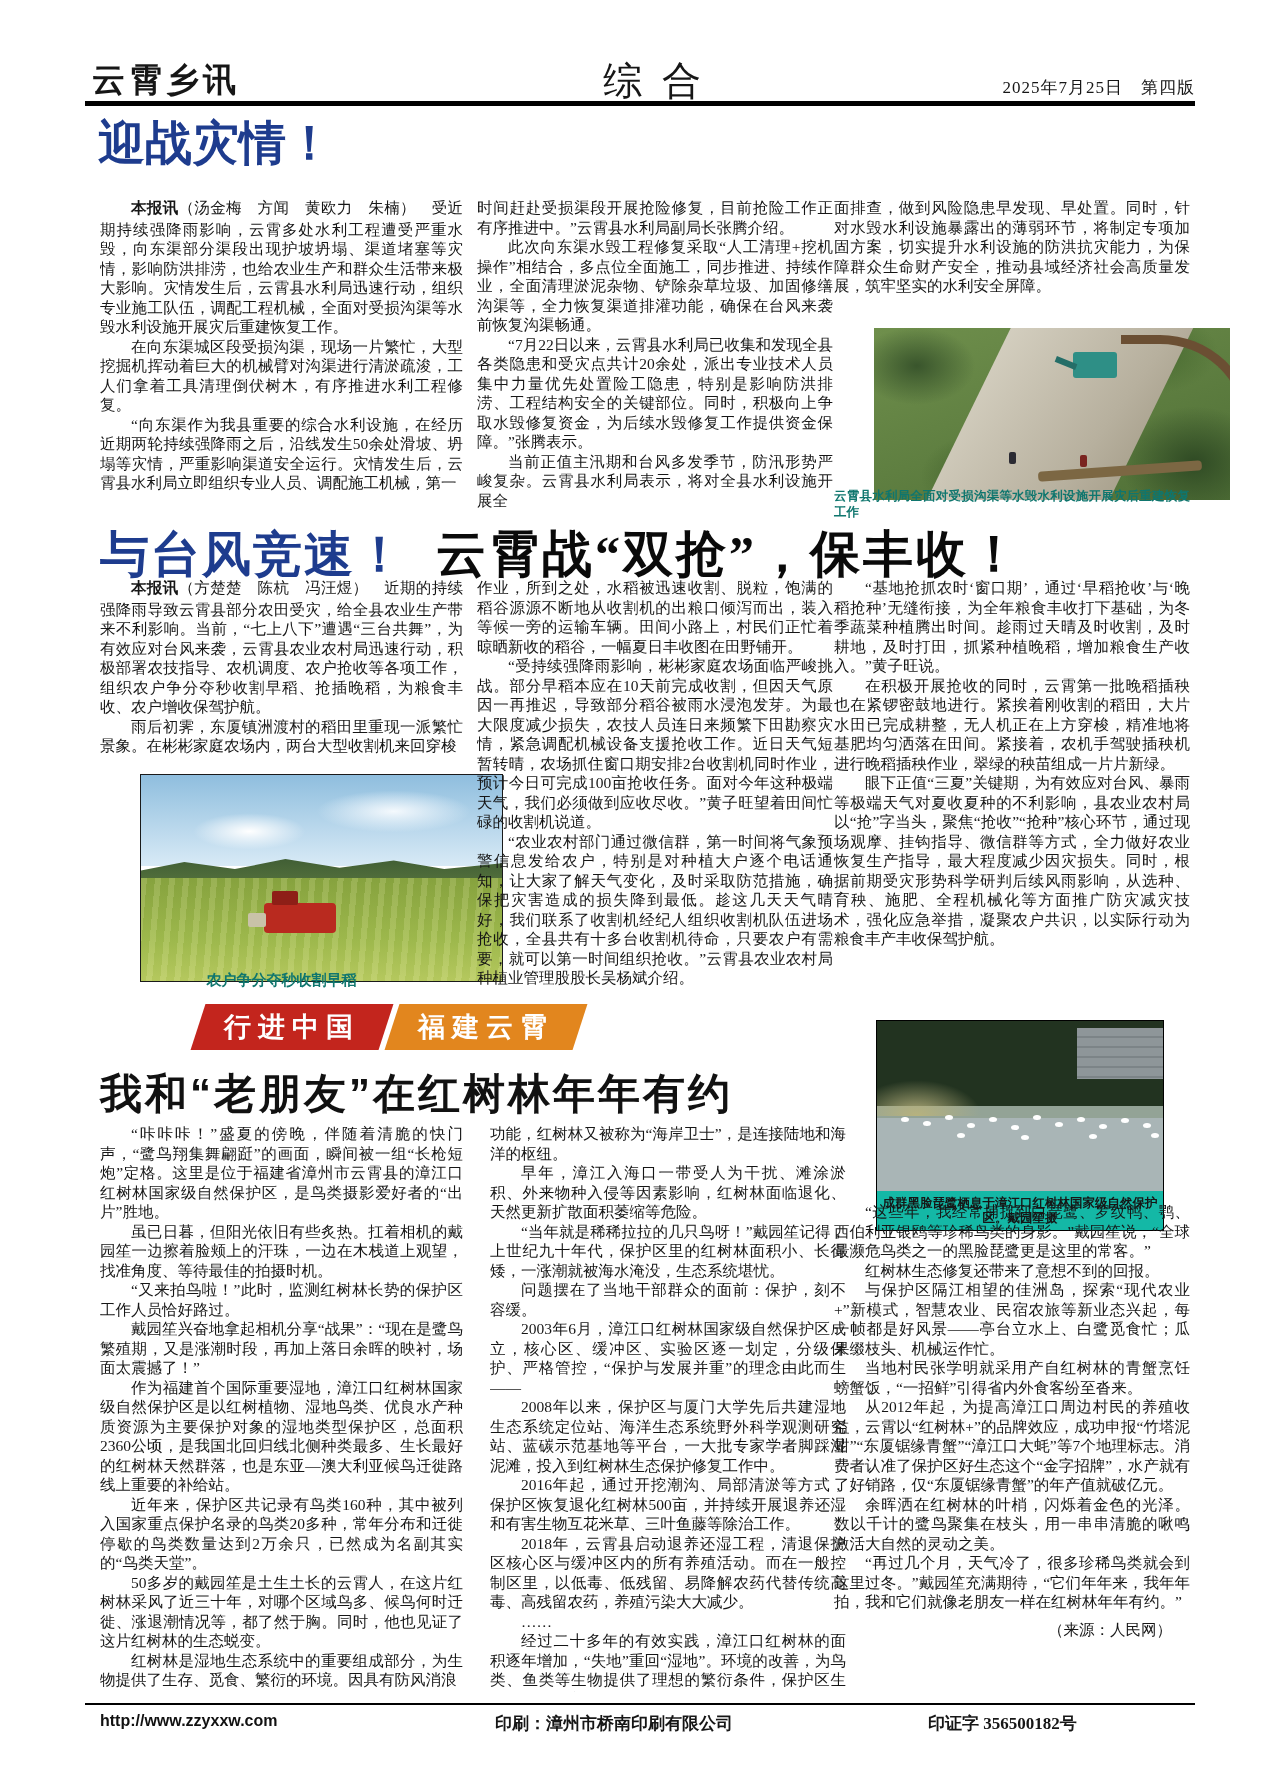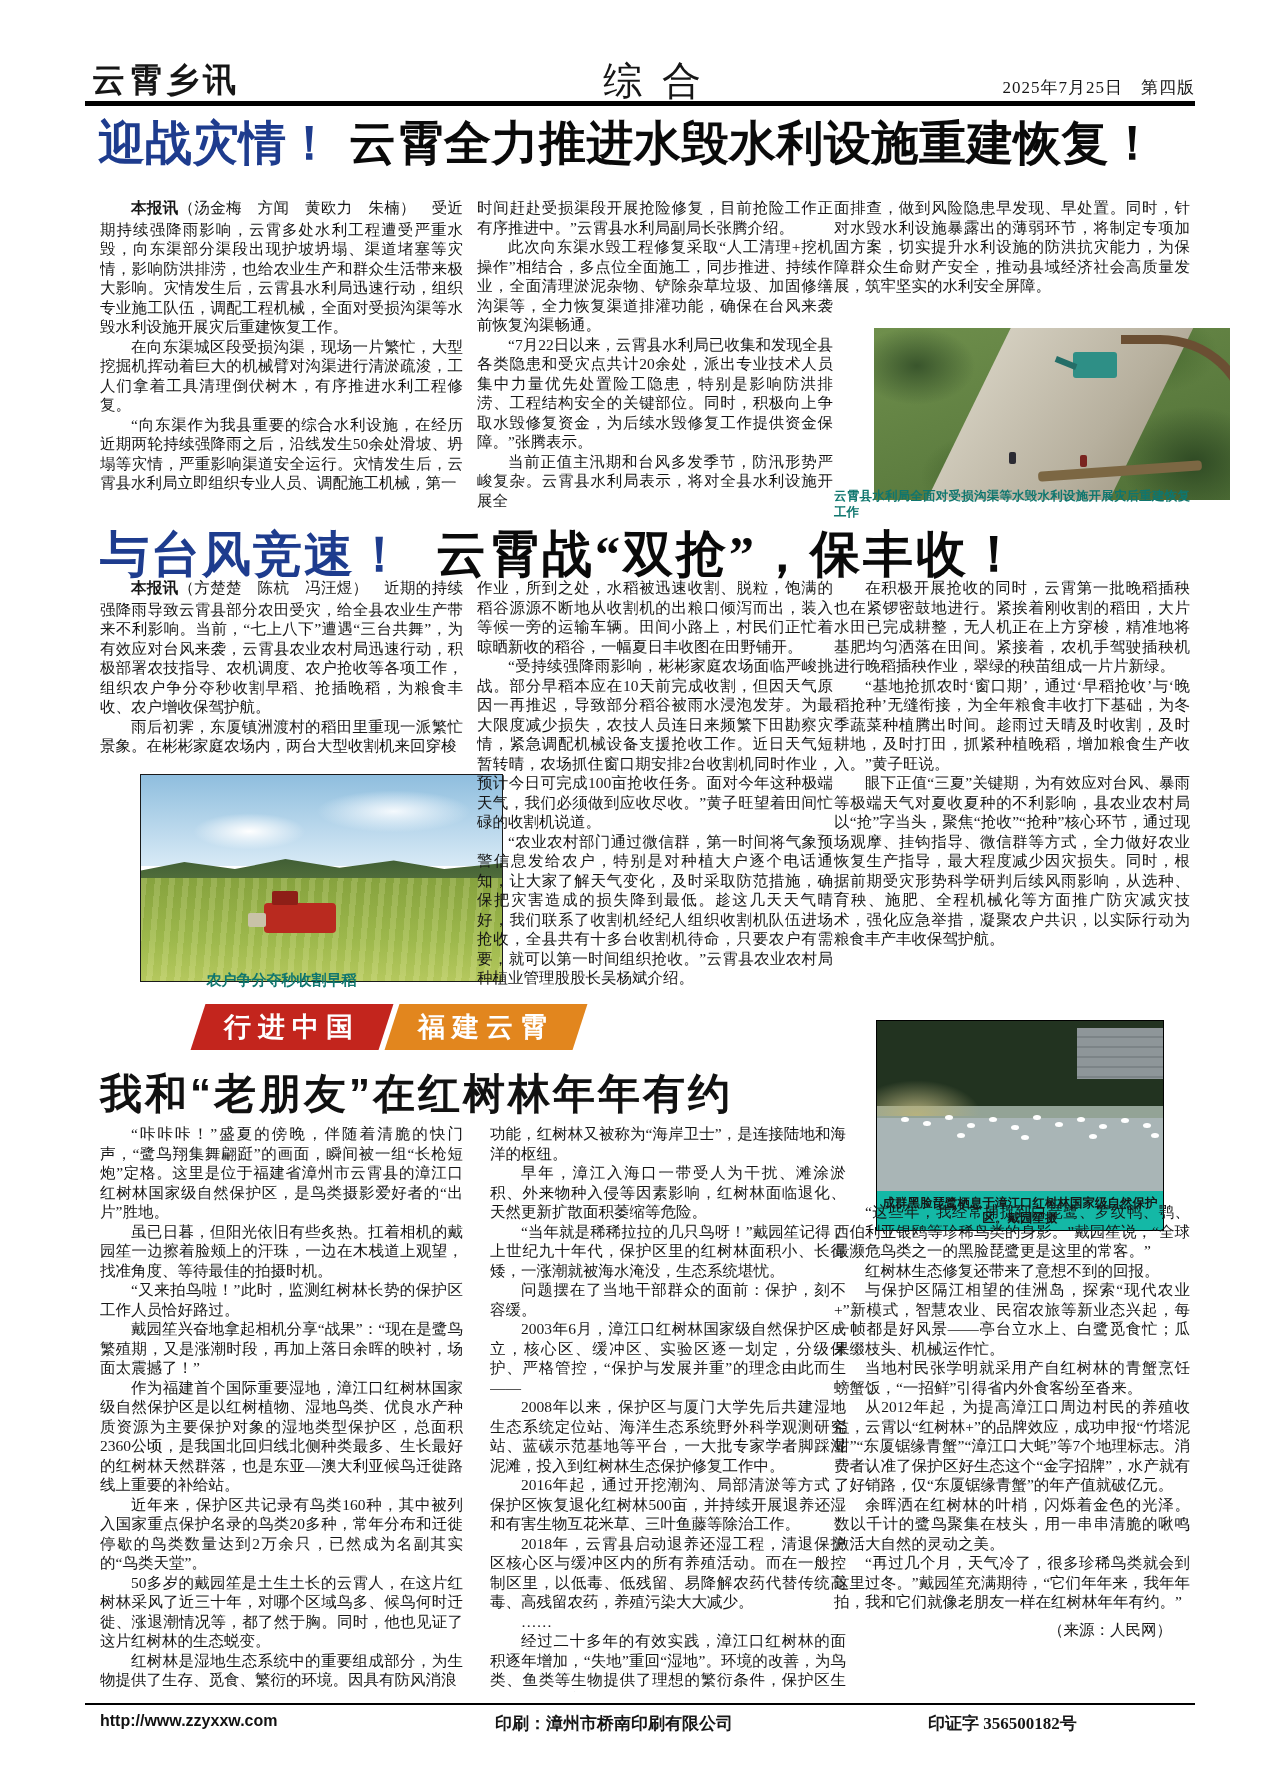--- a/index.html
+++ b/index.html
@@ -117,21 +117,20 @@
 
 <div class="page">
 
   <div class="masthead">云霄乡讯</div>
   <div class="section-title">综合</div>
   <div class="dateline">2025年7月25日　第四版</div>
   <div class="header-rule"></div>
 
   <h1 class="hl hl1">
     <span class="lead">迎战灾情！</span>
-    <span class="main">云霄全力推进水毁水利设施重建恢复！</span>
   </h1>
 
   <div class="col a1c1">
     <p class="ind"><span class="byline">本报讯</span><span>（汤金梅　方闻　黄欧力　朱楠）　受近期持续强降雨影响，云霄多处水利工程遭受严重水毁，向东渠部分渠段出现护坡坍塌、渠道堵塞等灾情，影响防洪排涝，也给农业生产和群众生活带来极大影响。灾情发生后，云霄县水利局迅速行动，组织专业施工队伍，调配工程机械，全面对受损沟渠等水毁水利设施开展灾后重建恢复工作。</span></p>
     <p class="ind"><span>在向东渠城区段受损沟渠，现场一片繁忙，大型挖掘机挥动着巨大的机械臂对沟渠进行清淤疏浚，工人们拿着工具清理倒伏树木，有序推进水利工程修复。</span></p>
     <p class="ind"><span>“向东渠作为我县重要的综合水利设施，在经历近期两轮持续强降雨之后，沿线发生50余处滑坡、坍塌等灾情，严重影响渠道安全运行。灾情发生后，云霄县水利局立即组织专业人员、调配施工机械，第一</span></p>
   </div>
 
   <div class="col a1c2">
     <p><span>时间赶赴受损渠段开展抢险修复，目前抢险工作正有序推进中。”云霄县水利局副局长张腾介绍。</span></p>
@@ -172,22 +171,22 @@
   </figure>
   <div class="caption cap2">农户争分夺秒收割早稻</div>
 
   <div class="col a2c2">
     <p><span>作业，所到之处，水稻被迅速收割、脱粒，饱满的稻谷源源不断地从收割机的出粮口倾泻而出，装入等候一旁的运输车辆。田间小路上，村民们正忙着晾晒新收的稻谷，一幅夏日丰收图在田野铺开。</span></p>
     <p class="ind"><span>“受持续强降雨影响，彬彬家庭农场面临严峻挑战。部分早稻本应在10天前完成收割，但因天气原因一再推迟，导致部分稻谷被雨水浸泡发芽。为最大限度减少损失，农技人员连日来频繁下田勘察灾情，紧急调配机械设备支援抢收工作。近日天气短暂转晴，农场抓住窗口期安排2台收割机同时作业，预计今日可完成100亩抢收任务。面对今年这种极端天气，我们必须做到应收尽收。”黄子旺望着田间忙碌的收割机说道。</span></p>
     <p class="ind"><span>“农业农村部门通过微信群，第一时间将气象预警信息发给农户，特别是对种植大户逐个电话通知，让大家了解天气变化，及时采取防范措施，确保把灾害造成的损失降到最低。趁这几天天气晴好，我们联系了收割机经纪人组织收割机队伍进场抢收，全县共有十多台收割机待命，只要农户有需要，就可以第一时间组织抢收。”云霄县农业农村局种植业管理股股长吴杨斌介绍。</span></p>
   </div>
 
   <div class="col a2c3">
+    <p class="ind"><span>“基地抢抓农时‘窗口期’，通过‘早稻抢收’与‘晚稻抢种’无缝衔接，为全年粮食丰收打下基础，为冬季蔬菜种植腾出时间。趁雨过天晴及时收割，及时耕地，及时打田，抓紧种植晚稻，增加粮食生产收入。”黄子旺说。</span></p>
     <p class="ind"><span>在积极开展抢收的同时，云霄第一批晚稻插秧也在紧锣密鼓地进行。紧挨着刚收割的稻田，大片水田已完成耕整，无人机正在上方穿梭，精准地将基肥均匀洒落在田间。紧接着，农机手驾驶插秧机进行晚稻插秧作业，翠绿的秧苗组成一片片新绿。</span></p>
-    <p class="ind"><span>“基地抢抓农时‘窗口期’，通过‘早稻抢收’与‘晚稻抢种’无缝衔接，为全年粮食丰收打下基础，为冬季蔬菜种植腾出时间。趁雨过天晴及时收割，及时耕地，及时打田，抓紧种植晚稻，增加粮食生产收入。”黄子旺说。</span></p>
     <p class="ind"><span>眼下正值“三夏”关键期，为有效应对台风、暴雨等极端天气对夏收夏种的不利影响，县农业农村局以“抢”字当头，聚焦“抢收”“抢种”核心环节，通过现场观摩、挂钩指导、微信群等方式，全力做好农业恢复生产指导，最大程度减少因灾损失。同时，根据前期受灾形势科学研判后续风雨影响，从选种、育秧、施肥、全程机械化等方面推广防灾减灾技术，强化应急举措，凝聚农户共识，以实际行动为粮食丰产丰收保驾护航。</span></p>
   </div>
 
   <div class="banner">
     <div class="seg seg-red">
         <span class="t">行进中国</span>
       </div>
     <div class="seg seg-orange">
         <span class="t">福建云霄</span>
       </div>

